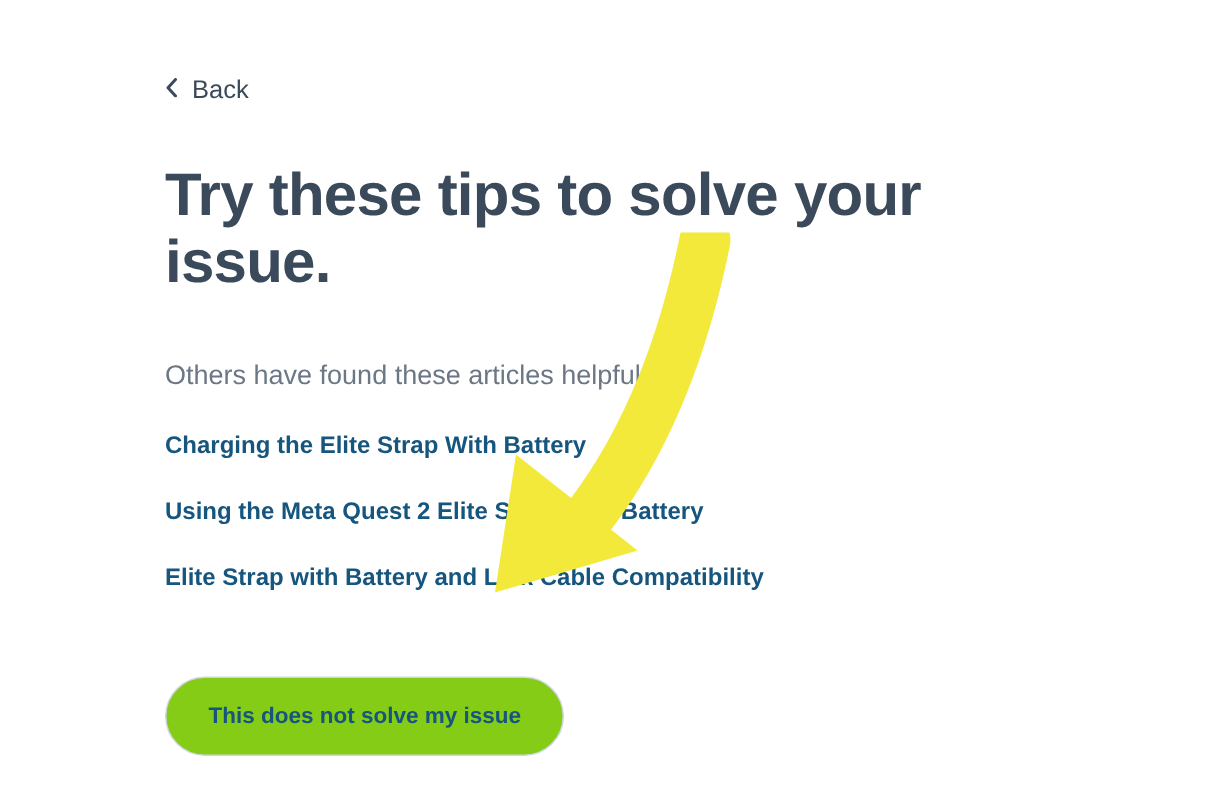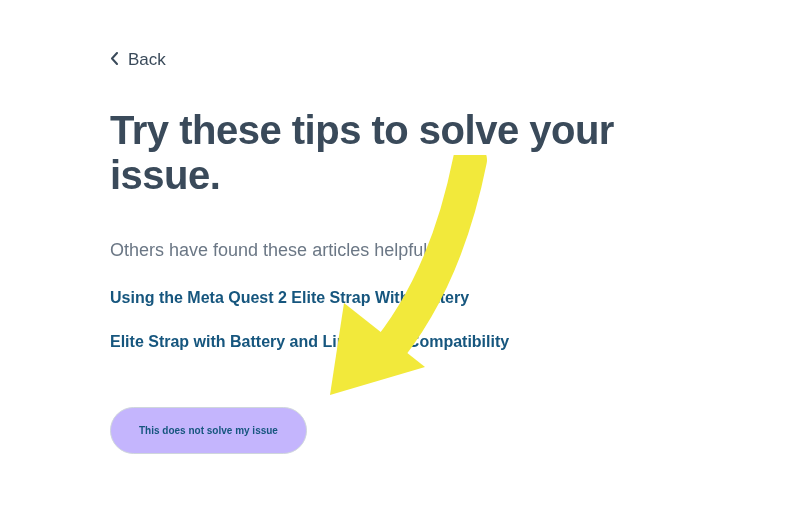--- a/index.html
+++ b/index.html
@@ -52,23 +52,23 @@
       text-decoration: none;
       margin-bottom: 26px;
       cursor: pointer;
     }
     .not-solve-button {
       display: inline-block;
       margin-top: 30px;
       padding: 17px 28px;
       border: 1px solid #cfd6dc;
       border-radius: 999px;
-      background: #c4b5fd;
+      background: #84cc16;
       color: #16567e;
-      font-size: 10px;
+      font-size: 15px;
       font-weight: 700;
       cursor: pointer;
       font-family: inherit;
     }
     .arrow-annotation {
       position: absolute;
       left: 320px;
       top: 155px;
       width: 180px;
       height: 260px;
@@ -88,20 +88,21 @@
     </svg>
   </span>
   <span>Back</span>
 </a>
 
 <h1 class="page-title">Try these tips to solve your issue.</h1>
 
 <p class="subtitle">Others have found these articles helpful.</p>
 
 <div class="article-list">
+  <a class="article-link">Charging the Elite Strap With Battery</a>
   <a class="article-link">Using the Meta Quest 2 Elite Strap With Battery</a>
   <a class="article-link">Elite Strap with Battery and Link Cable Compatibility</a>
 </div>
 
 <button class="not-solve-button">This does not solve my issue</button>
 
 <svg class="arrow-annotation" viewBox="0 0 180 260">
   <path d="M 150 5 Q 125 130 60 205" stroke="#f2e93b" stroke-width="34" fill="none" stroke-linecap="round"></path>
   <path d="M 24 148 L 10 240 L 105 212 Z" fill="#f2e93b"></path>
 </svg>

